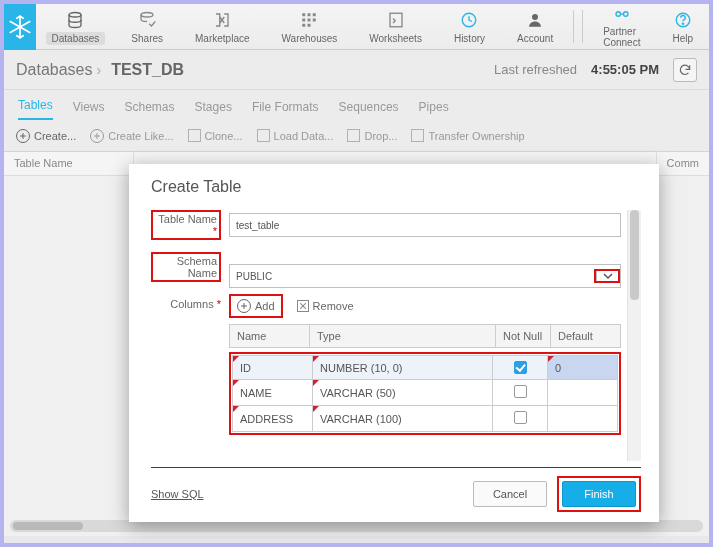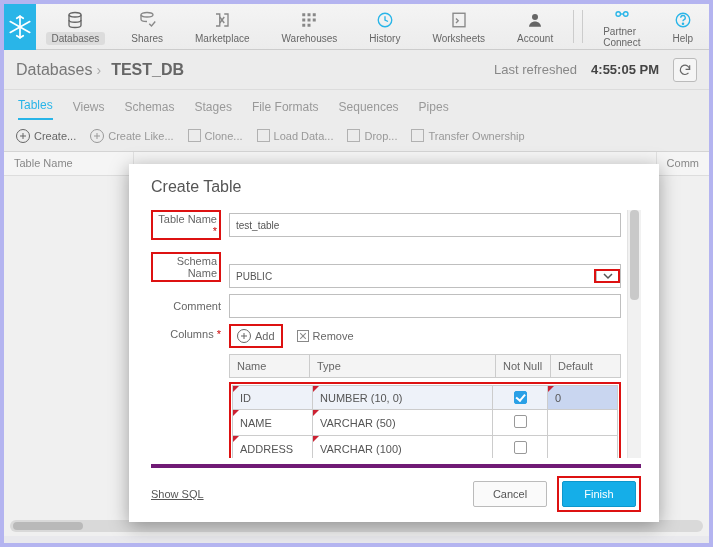--- a/index.html
+++ b/index.html
@@ -235,21 +235,21 @@
     display:inline-flex;align-items:center;justify-content:center;
     background:#fff;
   }
   .chkbox.checked{background:#2aa0e6;border-color:#2aa0e6;}
   .chkbox.checked::after{content:"";width:4px;height:7px;border:solid #fff;border-width:0 2px 2px 0;transform:rotate(40deg) translateY(-1px);}
 
   .modal-foot{
     display:flex;
     align-items:center;
     justify-content:space-between;
-    border-top:4px solid #701a75;
+    border-top:1px solid #701a75;
     padding-top:8px;
     margin-top:6px;
   }
   .show-sql{font-size:11px;color:#555;text-decoration:underline;cursor:pointer;}
   .btns{display:flex;gap:10px;align-items:center;}
   .btn{
     height:26px;min-width:74px;
     border:1px solid #bbb;border-radius:2px;
     background:#fafafa;
     font-size:11px;color:#555;
@@ -316,35 +316,35 @@
             <rect x="10" y="10" width="4" height="4"></rect>
             <rect x="17" y="10" width="4" height="4"></rect>
             <rect x="3" y="17" width="4" height="4"></rect>
             <rect x="10" y="17" width="4" height="4"></rect>
           </svg>
         </div>
       <span class="tool-label-pill">Warehouses</span>
     </div>
     <div class="tool-item">
       <div class="tool-icon">
+          <svg width="18" height="18" viewBox="0 0 24 24" fill="none" stroke="#888" stroke-width="1.8">
+            <rect x="4" y="3" width="16" height="18"></rect>
+            <polyline points="8,10 11,13 8,16"></polyline>
+          </svg>
+        </div>
+      <span class="tool-label-pill">Worksheets</span>
+    </div>
+    <div class="tool-item">
+      <div class="tool-icon">
           <svg width="18" height="18" viewBox="0 0 24 24" fill="none" stroke="#29b5e8" stroke-width="1.8">
             <circle cx="12" cy="12" r="9"></circle>
             <polyline points="12,7 12,12 16,14"></polyline>
           </svg>
         </div>
       <span class="tool-label-pill">History</span>
-    </div>
-    <div class="tool-item">
-      <div class="tool-icon">
-          <svg width="18" height="18" viewBox="0 0 24 24" fill="none" stroke="#888" stroke-width="1.8">
-            <rect x="4" y="3" width="16" height="18"></rect>
-            <polyline points="8,10 11,13 8,16"></polyline>
-          </svg>
-        </div>
-      <span class="tool-label-pill">Worksheets</span>
     </div>
     <div class="tool-item">
       <div class="tool-icon">
           <svg width="18" height="18" viewBox="0 0 24 24" fill="#666">
             <circle cx="12" cy="8" r="4"></circle>
             <path d="M4 21c0-4 4-7 8-7s8 3 8 7z"></path>
           </svg>
         </div>
       <span class="tool-label-pill">Account</span>
     </div>
@@ -459,26 +459,20 @@
           <span class="hl" style="display:inline-flex">
               <div class="combo-btn">
                 <svg width="10" height="10" viewBox="0 0 10 10">
                   <path d="M1 3l4 4 4-4" fill="none" stroke="#555" stroke-width="1.5"></path>
                 </svg>
               </div>
             </span>
         </div>
       </div>
 
-      <div class="form-row">
-        <div class="lbl">Comment</div>
-        <div class="input">
-            <span></span>
-          </div>
-      </div>
 
       <div class="form-row" style="align-items:flex-start">
         <div class="lbl" style="padding-top:4px"><span>Columns</span> <span class="req">*</span></div>
         <div style="flex:1">
           <div class="col-toolbar">
             <span class="hl hl-pad" style="display:inline-flex">
               <div class="col-btn">
                   <span class="circle-plus"></span>
                   <span>Add</span>
                 </div>

